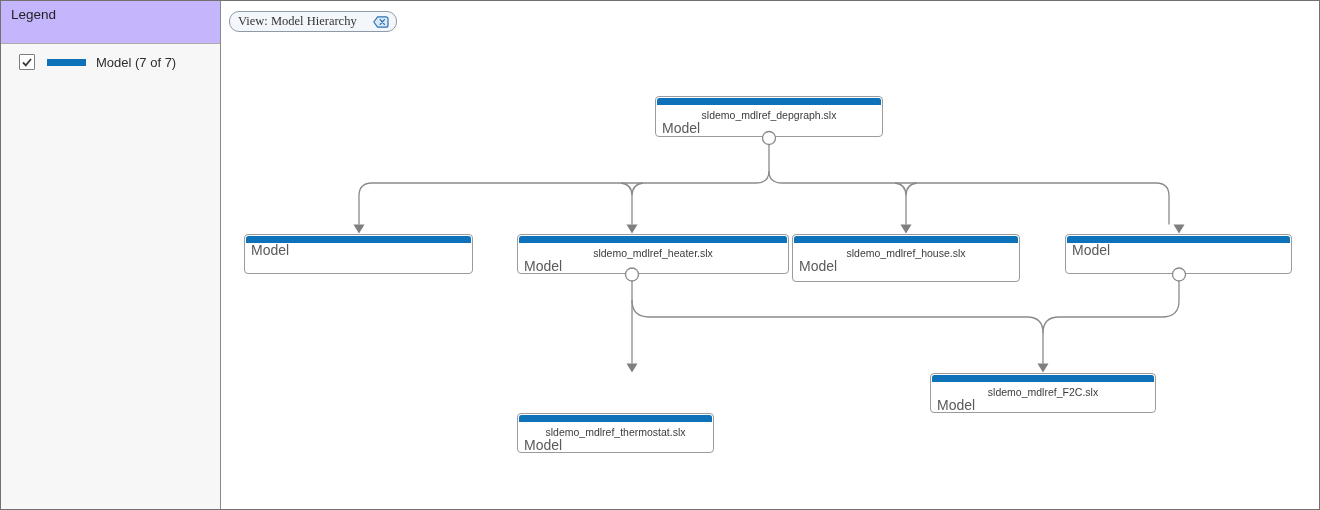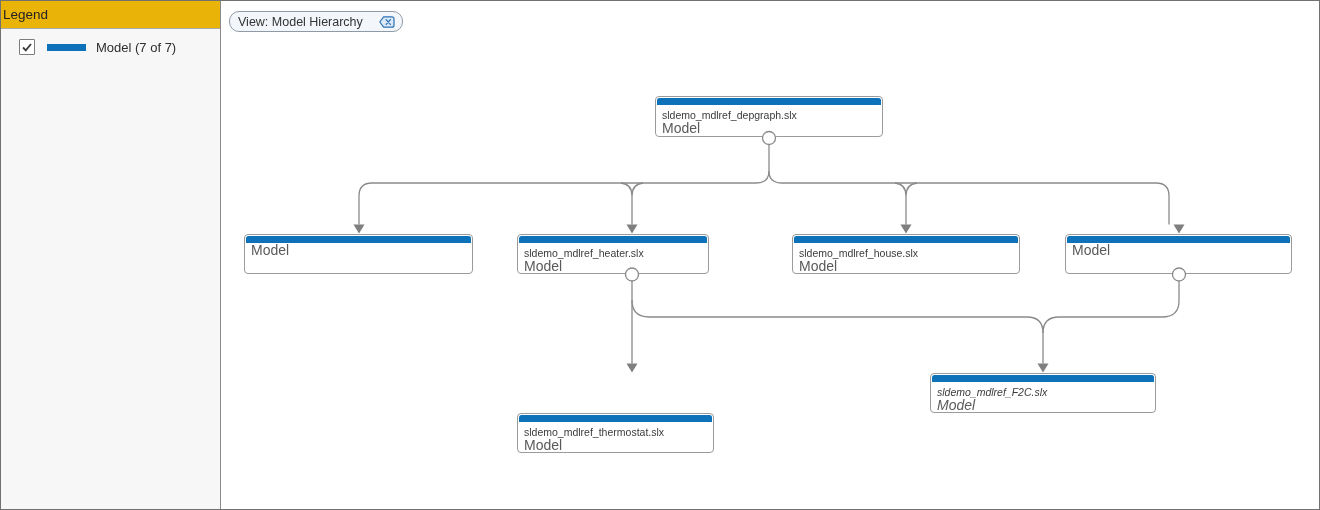--- a/index.html
+++ b/index.html
@@ -2,42 +2,42 @@
 <html><head>
 <meta charset="utf-8">
 <style>
   html,body{margin:0;padding:0;width:1320px;height:510px;overflow:hidden;
     font-family:"Liberation Sans",sans-serif;background:#fff;}
   .window{position:relative;width:1320px;height:510px;box-sizing:border-box;
     border:1px solid #717171;display:flex;background:#fff;}
   
   .sidebar{width:220px;flex:0 0 220px;background:#f7f7f7;border-right:1px solid #8a8a8a;
     box-sizing:border-box;display:flex;flex-direction:column;}
-  .legend-header{height:28px;line-height:27px;padding-left:2px;font-size:13.5px;color:#232323;
-    background:#eab308;border-bottom:1px solid #ababab;box-sizing:border-box;}
+  .legend-header{height:43px;line-height:27px;padding-left:10px;font-size:13.5px;color:#232323;
+    background:#c4b5fd;border-bottom:1px solid #ababab;box-sizing:border-box;}
   .legend-body{padding-top:7px;}
   .legend-row{display:flex;align-items:center;height:22px;margin-left:8px;}
   .checkbox{width:14px;height:14px;margin-left:10px;background:#fff;border:1.5px solid #7d7d7d;
     border-radius:1px;display:flex;align-items:center;justify-content:center;cursor:pointer;}
   .swatch{width:39px;height:7px;margin-left:12px;background:#0d72b9;}
   .legend-label{margin-left:10px;font-size:13px;color:#2e2e2e;}
   
   .canvas{position:relative;flex:1 1 auto;background:#ffffff;overflow:hidden;}
   .edge-layer{position:absolute;left:0;top:0;z-index:3;pointer-events:none;}
   
   .chip{position:absolute;left:8px;top:10px;z-index:4;height:21px;box-sizing:border-box;
     display:inline-flex;align-items:center;gap:16px;padding:0 7px 0 8px;
-    background:#f3f7fb;border:1px solid #8f9aa6;border-radius:10px;}
+    background:#f3f7fb;border:1px solid #8f9aa6;border-radius:10px;font-family:Liberation Serif, serif;}
   .chip-label{font-size:12.5px;color:#333;white-space:nowrap;}
   .chip-close{display:flex;align-items:center;cursor:pointer;}
   
   .node{position:absolute;z-index:2;box-sizing:border-box;background:#fff;
     border:1px solid #9b9b9b;border-radius:4px;cursor:default;}
   .node .bar{height:7px;margin:1px 1px 0 1px;background:#0d72b9;border-radius:2.5px 2.5px 0 0;}
-  .node .file{padding:4px 6px 0 6px;font-size:10.5px;color:#3b3b3b;line-height:12px;white-space:nowrap;}
+  .node .file{padding:4px 6px 0 6px;font-size:10.5px;color:#3b3b3b;line-height:12px;white-space:nowrap;text-align:center;}
   .node .type{padding:1px 6px 0 6px;font-size:14px;color:#5a5a5a;line-height:12px;}
 </style>
 </head>
 <body>
 
 <div class="window">
 
   <div class="sidebar">
     <div class="legend-header">Legend</div>
     <div class="legend-body">
@@ -67,40 +67,40 @@
 
     <div class="node" style="left:434px;top:95px;width:228px;height:41px;">
       <div class="bar"></div>
       <div class="file">sldemo_mdlref_depgraph.slx</div>
       <div class="type">Model</div>
     </div>
     <div class="node" style="left:23px;top:233px;width:229px;height:40px;">
       <div class="bar"></div>
       <div class="type">Model</div>
     </div>
-    <div class="node" style="left:296px;top:233px;width:192px;height:40px;">
+    <div class="node" style="left:296px;top:233px;width:272px;height:40px;">
       <div class="bar"></div>
       <div class="file">sldemo_mdlref_heater.slx</div>
       <div class="type">Model</div>
     </div>
-    <div class="node" style="left:571px;top:233px;width:228px;height:40px;">
+    <div class="node" style="left:571px;top:233px;width:228px;height:48px;">
       <div class="bar"></div>
       <div class="file">sldemo_mdlref_house.slx</div>
       <div class="type">Model</div>
     </div>
     <div class="node" style="left:844px;top:233px;width:227px;height:40px;">
       <div class="bar"></div>
       <div class="type">Model</div>
     </div>
     <div class="node" style="left:296px;top:372px;width:197px;height:40px;margin-top:40px;">
       <div class="bar"></div>
       <div class="file">sldemo_mdlref_thermostat.slx</div>
       <div class="type">Model</div>
     </div>
-    <div class="node" style="left:709px;top:372px;width:226px;height:40px;font-style:italic;">
+    <div class="node" style="left:709px;top:372px;width:226px;height:40px;">
       <div class="bar"></div>
       <div class="file">sldemo_mdlref_F2C.slx</div>
       <div class="type">Model</div>
     </div>
 
     <svg class="edge-layer" width="1097" height="508" viewBox="0 0 1097 508">
       <g fill="none" stroke="#8a8a8a" stroke-width="1.3">
 
         <path d="M548,143.5 V170 Q548,182 535,182 H151 Q138,182 138,195 V223.5"></path>
 

